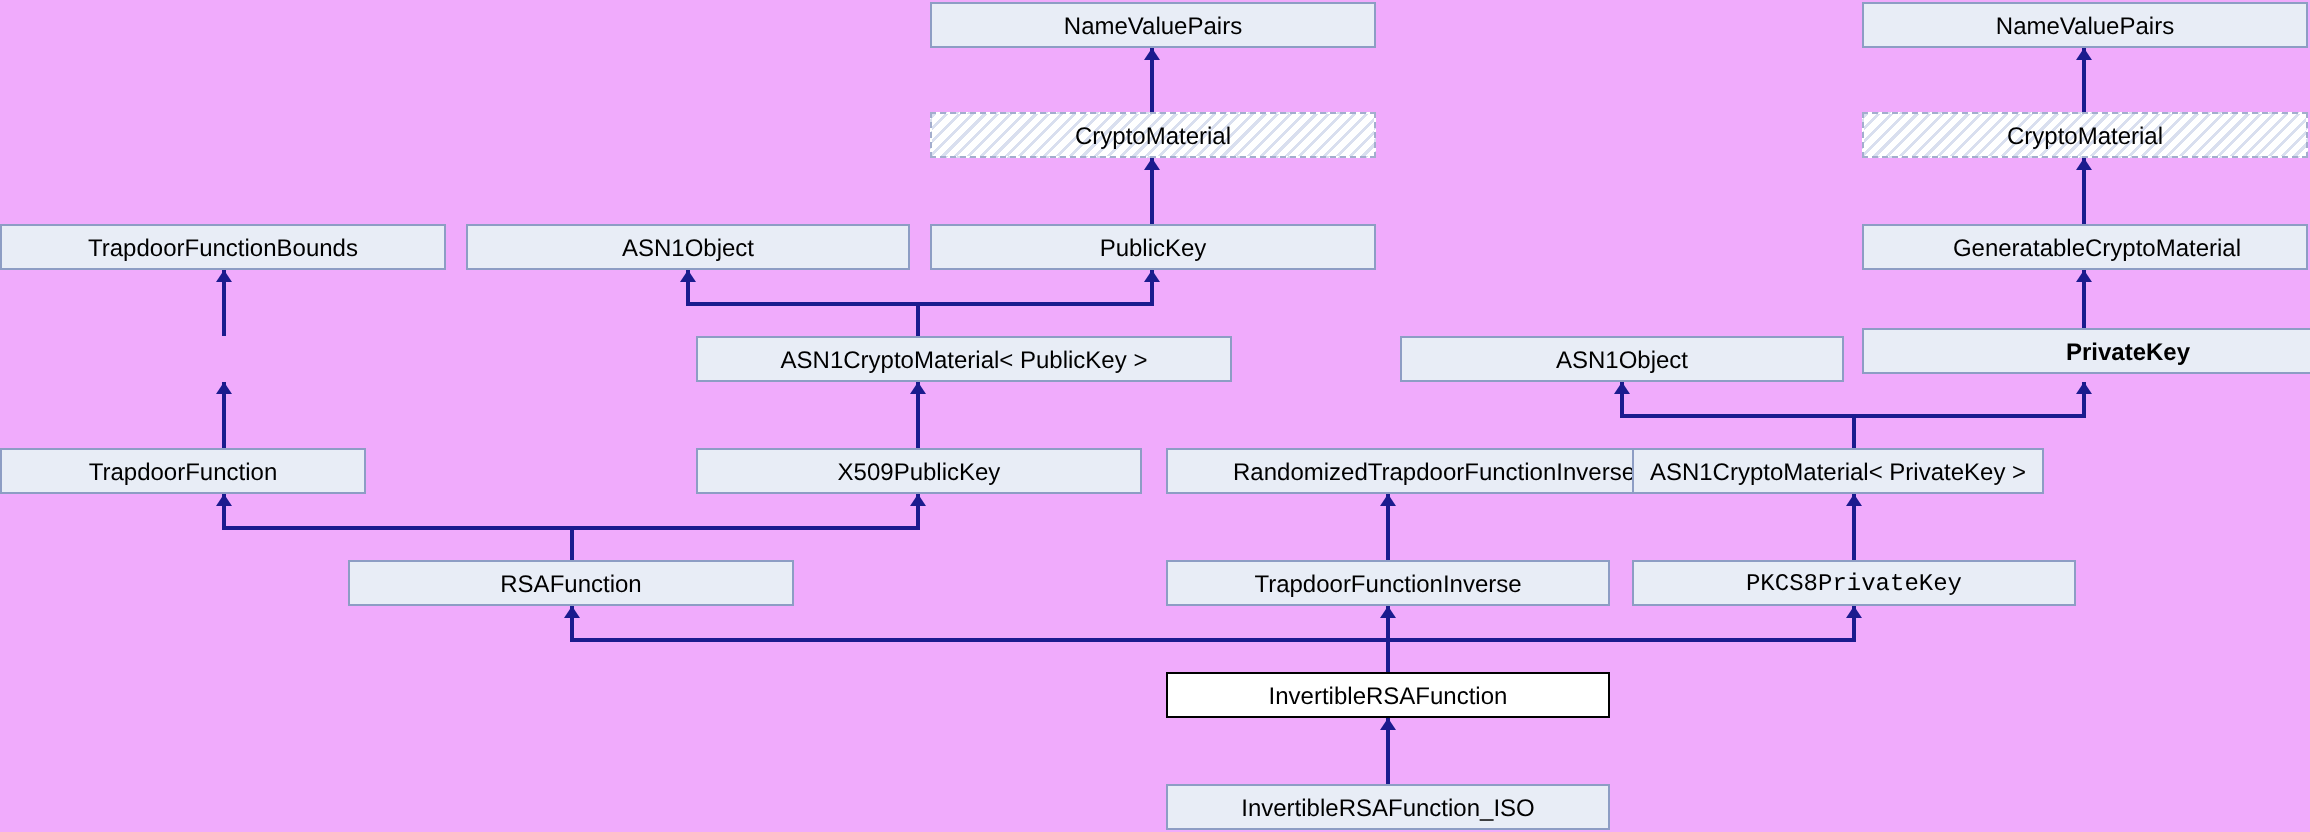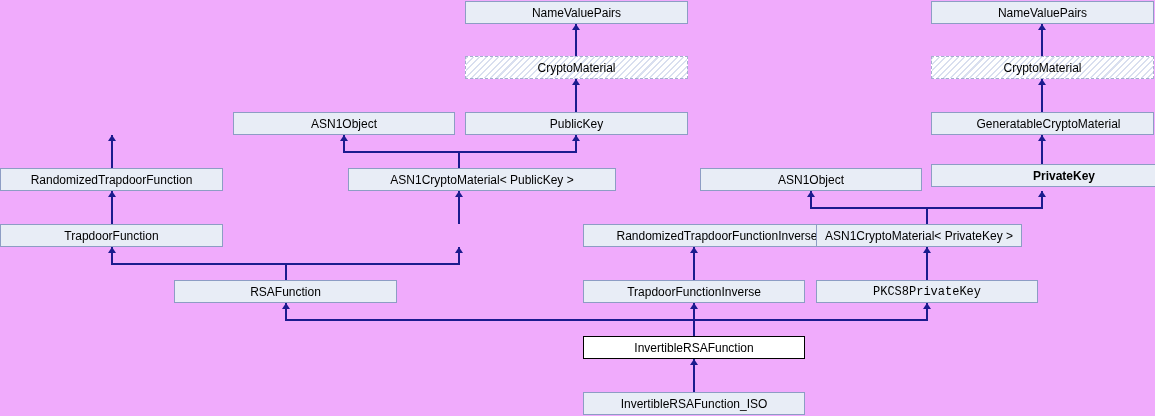--- a/index.html
+++ b/index.html
@@ -77,28 +77,29 @@
     <div class="seg" style="left: 926px; top: 303px; width: 2px; height: 17px;"></div>
     <div class="arrow" style="left: 282px; top: 303px;"></div>
     <div class="arrow" style="left: 690px; top: 303px;"></div>
     <div class="arrow" style="left: 923px; top: 303px;"></div>
     <div class="seg" style="left: 693px; top: 359px; width: 2px; height: 33px;"></div>
     <div class="arrow" style="left: 690px; top: 359px;"></div>
     <div class="node" style="left: 465px; top: 1px; width: 223px;">NameValuePairs</div>
     <div class="node" style="left: 931px; top: 1px; width: 223px;">NameValuePairs</div>
     <div class="node dashed" style="left: 465px; top: 56px; width: 223px;">CryptoMaterial</div>
     <div class="node dashed" style="left: 931px; top: 56px; width: 223px;">CryptoMaterial</div>
+    <div class="node" style="left: 0px; top: 112px; width: 223px;">TrapdoorFunctionBounds</div>
     <div class="node" style="left: 233px; top: 112px; width: 222px;">ASN1Object</div>
     <div class="node" style="left: 465px; top: 112px; width: 223px;">PublicKey</div>
     <div class="node" style="left: 931px; top: 112px; width: 223px; padding-left: 12px;">GeneratableCryptoMaterial</div>
-    <div class="node" style="left: 0px; top: 168px; width: 223px;">RandomizedTrapdoorFunction</div>
     <div class="node" style="left: 348px; top: 168px; width: 268px;">ASN1CryptoMaterial&lt; PublicKey &gt;</div>
     <div class="node" style="left: 700px; top: 168px; width: 222px;">ASN1Object</div>
     <div class="node" style="left: 931px; top: 164px; width: 266px; font-weight: bold;">PrivateKey</div>
-    <div class="node" style="left: 0px; top: 224px; width: 223px;">TrapdoorFunction</div>
+    <div class="node" style="left: 0px; top: 224px; width: 183px;">TrapdoorFunction</div>
+    <div class="node" style="left: 348px; top: 224px; width: 223px;">X509PublicKey</div>
     <div class="node" style="left: 583px; top: 224px; width: 268px;">RandomizedTrapdoorFunctionInverse</div>
     <div class="node" style="left: 816px; top: 224px; width: 206px;">ASN1CryptoMaterial&lt; PrivateKey &gt;</div>
     <div class="node" style="left: 174px; top: 280px; width: 223px;">RSAFunction</div>
     <div class="node" style="left: 583px; top: 280px; width: 222px;">TrapdoorFunctionInverse</div>
     <div class="node" style="left: 816px; top: 280px; width: 222px; font-family: Liberation Mono, monospace;">PKCS8PrivateKey</div>
     <div class="node current" style="left: 583px; top: 336px; width: 222px;">InvertibleRSAFunction</div>
     <div class="node" style="left: 583px; top: 392px; width: 222px;">InvertibleRSAFunction_ISO</div>
   </div>
 
 </body></html>

